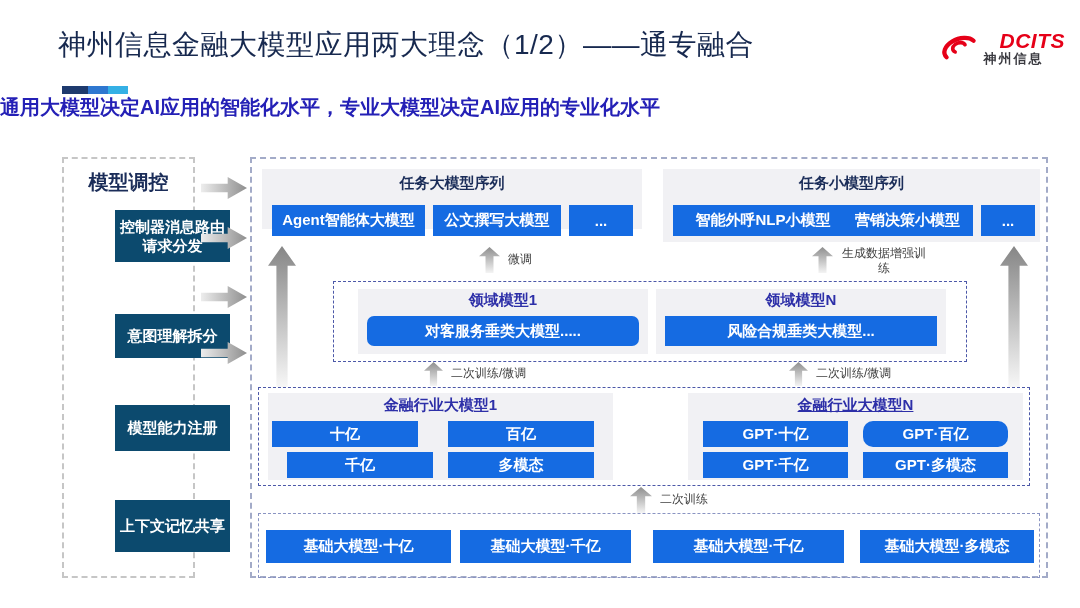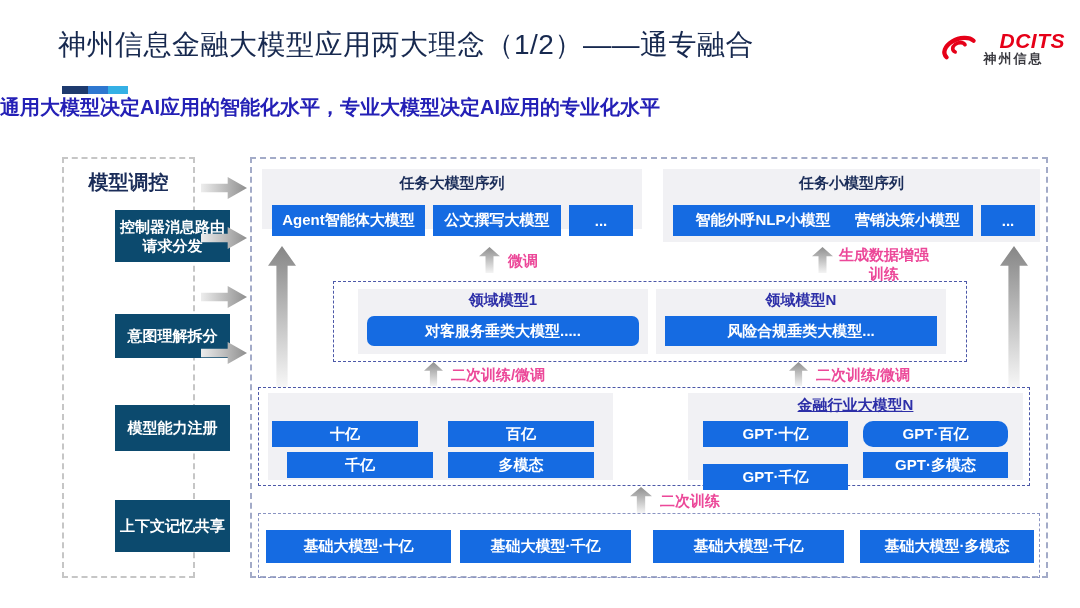--- a/index.html
+++ b/index.html
@@ -20,21 +20,21 @@
 
   .subtitle { position:absolute; left:0; top:94px; width:953px; font-size:20px; font-weight:800; color:#2420B6; }
 
   .sidebar { position:absolute; left:62px; top:157px; width:133px; height:421px; border:2px dashed #C6C6C6; background:#fff; }
   .sidebar-title { position:absolute; left:0; top:10px; width:100%; text-align:center; font-size:20px; font-weight:800; color:#1B2D59; }
   .side-box { position:absolute; left:7px; width:115px; background:#0c4a6e; color:#fff; font-weight:700; font-size:15px; display:flex; align-items:center; justify-content:center; text-align:center; line-height:1.3; padding:2px 3px;margin-left:44px; }
 
   .arrow-right { position:absolute; background:linear-gradient(to right,#EDEDED 0%,#8E8E8E 100%); clip-path:polygon(0 32%,58% 32%,58% 4%,100% 50%,58% 96%,58% 68%,0 68%); }
   .arrow-up { position:absolute; background:linear-gradient(to top,#F4F4F4 0%,#8E8E8E 100%); clip-path:polygon(50% 0,100% 36%,69% 36%,69% 100%,31% 100%,31% 36%,0 36%); }
   .arrow-tall { position:absolute; background:linear-gradient(to top,#F7F7F7 0%,#868686 100%); clip-path:polygon(50% 0,100% 14%,70% 14%,70% 100%,30% 100%,30% 14%,0 14%); }
-  .glabel { position:absolute; color:#ec4899; font-weight:700; font-size:15px; line-height:1.25; }
+  .glabel { position:absolute; color:#404040; font-weight:400; font-size:12px; line-height:1.25; }
 
   .frame { position:absolute; border:2px dashed #A3ABC8; }
   .frame.inner { border:1px dashed #4C58A8; }
 
   .panel { position:absolute; background:#F1F1F4; }
   .ptitle { position:absolute; left:0; top:5px; width:100%; text-align:center; font-size:15px; font-weight:800; color:#1B2D59; }
   .ptitle.indigo { color:#2D2FA8; }
 
   .bluebox { position:absolute; background:#156BE2; color:#fff; font-weight:700; font-size:15px; display:flex; align-items:center; justify-content:center; text-align:center; }
 </style>
@@ -109,31 +109,32 @@
   </div>
 
   <div class="arrow-up" style="left:424px; top:362px; width:19px; height:24px;"></div>
   <div class="glabel" style="left:451px; top:366px;">二次训练/微调</div>
   <div class="arrow-up" style="left:789px; top:362px; width:19px; height:24px;"></div>
   <div class="glabel" style="left:816px; top:366px;">二次训练/微调</div>
 
   <div class="frame inner" style="left:258px; top:387px; width:772px; height:99px;"></div>
 
   <div class="panel" style="left:268px; top:393px; width:345px; height:87px;">
+    <div class="ptitle indigo" style="top:3px;">金融行业大模型1</div>
     <div class="bluebox" style="left:4px; top:28px; width:146px; height:26px;">十亿</div>
     <div class="bluebox" style="left:180px; top:28px; width:146px; height:26px;">百亿</div>
     <div class="bluebox" style="left:19px; top:59px; width:146px; height:26px;">千亿</div>
     <div class="bluebox" style="left:180px; top:59px; width:146px; height:26px;">多模态</div>
   </div>
 
   <div class="panel" style="left:688px; top:393px; width:335px; height:87px;">
     <div class="ptitle indigo" style="top:3px;text-decoration:underline;">金融行业大模型N</div>
     <div class="bluebox" style="left:15px; top:28px; width:145px; height:26px;">GPT·十亿</div>
     <div class="bluebox" style="left:175px; top:28px; width:145px; height:26px;border-radius:10px;">GPT·百亿</div>
-    <div class="bluebox" style="left:15px; top:59px; width:145px; height:26px;margin-top:12px;">GPT·千亿</div>
+    <div class="bluebox" style="left:15px; top:59px; width:145px; height:26px;">GPT·千亿</div>
     <div class="bluebox" style="left:175px; top:59px; width:145px; height:26px;">GPT·多模态</div>
   </div>
 
   <div class="arrow-tall" style="left:268px; top:246px; width:28px; height:141px;"></div>
   <div class="arrow-tall" style="left:1000px; top:246px; width:28px; height:141px;"></div>
 
   <div class="arrow-up" style="left:630px; top:487px; width:22px; height:26px;"></div>
   <div class="glabel" style="left:660px; top:492px;">二次训练</div>
 
   <div class="frame inner" style="left:258px; top:513px; width:782px; height:65px; border-color:#8A94C2;">

